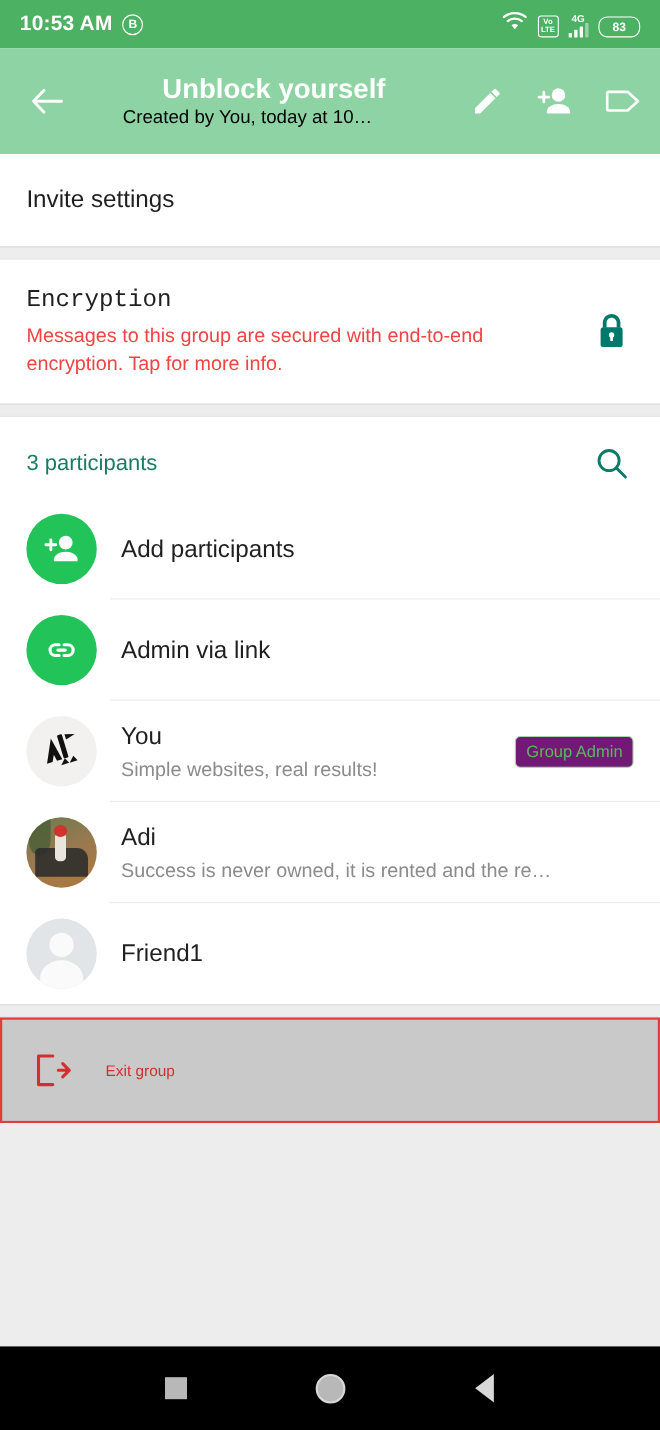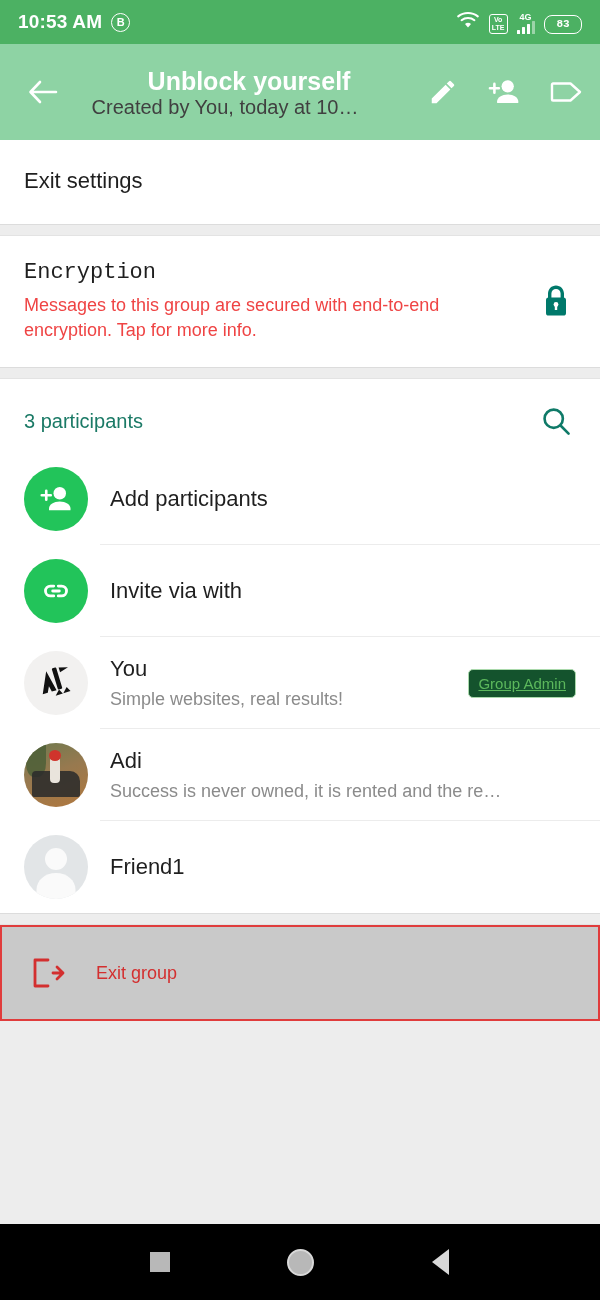--- a/index.html
+++ b/index.html
@@ -34,37 +34,37 @@
   .sig-wrap { display:flex; align-items:flex-end; position:relative; padding-top:8px; }
   .sig-label { position:absolute; top:-1px; left:3px; font-size:9px; font-weight:bold; }
   .bars { display:flex; align-items:flex-end; gap:1.5px; }
   .bars i { width:3.5px; background:#fff; display:block; border-radius:.5px; }
   .bars i:nth-child(1){height:4px;} .bars i:nth-child(2){height:7px;}
   .bars i:nth-child(3){height:10px;} .bars i:nth-child(4){height:13px;}
   .bars i.dim { background:rgba(255,255,255,.45); }
   .battery {
     border:1.8px solid #fff; border-radius:8px; height:19px;
     min-width:38px; display:flex; align-items:center; justify-content:center;
-    font-size:11px; font-weight:bold; padding:0 5px;font-family:Liberation Mono, monospace;
+    font-size:11px; font-weight:bold; padding:0 5px;
   }
 
   
   .app-bar {
     height:96px; background:#8ED3A4; color:#fff;
     display:flex; align-items:center; padding:0 16px 0 22px;
     flex:0 0 auto;
   }
   .back-arrow { width:42px; height:42px; display:flex; align-items:center; justify-content:center; flex:0 0 auto; }
   .titles { margin-left:16px; min-width:0; flex:1 1 auto;text-align:center; }
   .bar-title {
     font-size:25px; font-weight:bold; line-height:30px;
     white-space:nowrap; overflow:hidden; text-overflow:ellipsis;
   }
   .bar-sub {
-    font-size:20px; line-height:22px; color:#404040;
+    font-size:17px; line-height:22px; color:#000000;
     white-space:nowrap; overflow:hidden; text-overflow:ellipsis; max-width:290px;
   }
   .bar-actions { display:flex; align-items:center; gap:30px; margin-left:10px; flex:0 0 auto; }
   .bar-actions > div { display:flex; align-items:center; justify-content:center; }
 
   
   .content { flex:1 1 auto; background:#ededed; overflow:hidden; }
   .card { background:#fff; }
   .gap { height:12px; background:#ededed; border-top:1px solid #dcdcdc; border-bottom:1px solid #e3e3e3; }
 
@@ -108,27 +108,27 @@
   .avatar-blank { background:#e2e5e7; display:flex; align-items:flex-end; justify-content:center; }
 
   .person-text { margin-left:22px; flex:1 1 auto; min-width:0; }
   .person-name { font-size:22px; color:#1f1f1f; line-height:28px; }
   .person-status {
     font-size:18px; color:#8b8b8b; line-height:26px; margin-top:3px;
     white-space:nowrap; overflow:hidden; text-overflow:ellipsis; max-width:400px;
   }
   .admin-badge {
     border:1px solid #a9d9ab; border-radius:5px; color:#5cb85c;
-    font-size:15px; padding:5px 9px; flex:0 0 auto; background:#14532d;text-decoration:underline;
+    font-size:15px; padding:5px 9px; flex:0 0 auto; background:#701a75;
   }
 
   .danger-row {
     display:flex; align-items:center; padding:26px 24px; min-height:92px;
   }
-  .danger-label { font-size:18px; color:#d32f2f; margin-left:26px; }
+  .danger-label { font-size:14px; color:#d32f2f; margin-left:26px; }
   .danger-icon { width:44px; display:flex; align-items:center; justify-content:center; flex:0 0 auto; }
 
   .highlighted {
     background:#c9c9c9; border:2px solid #e03c3c;
   }
 
   .bottom-filler { background:#ededed; height:100%; }
 
   
   .nav-bar {
@@ -207,21 +207,21 @@
           <path d="M3 4.5h17.5l9.5 8.5-9.5 8.5H3a1 1 0 01-1-1V5.5a1 1 0 011-1z" stroke="#fff" stroke-width="2.4" stroke-linejoin="round"></path>
         </svg>
       </div>
     </div>
   </div>
 
   <div class="content">
 
     <div class="card">
       <div class="section-title-row">
-        <div class="section-title">Exit settings</div>
+        <div class="section-title">Invite settings</div>
       </div>
     </div>
 
     <div class="gap"></div>
 
     <div class="card">
       <div class="encryption-row">
         <div class="enc-text">
           <div class="enc-title">Encryption</div>
           <div class="enc-desc">Messages to this group are secured with end-to-end encryption. Tap for more info.</div>
@@ -263,21 +263,21 @@
       </div>
 
       <div class="list-row">
         <div class="circle-icon">
           <svg width="32" height="32" viewBox="0 0 24 24" fill="none">
             <path d="M9.5 12h5" stroke="#fff" stroke-width="2.1" stroke-linecap="round"></path>
             <path d="M10.3 8.3H7.8a3.7 3.7 0 100 7.4h2.5" stroke="#fff" stroke-width="2.1" stroke-linecap="round"></path>
             <path d="M13.7 8.3h2.5a3.7 3.7 0 110 7.4h-2.5" stroke="#fff" stroke-width="2.1" stroke-linecap="round"></path>
           </svg>
         </div>
-        <div class="row-label">Invite via with</div>
+        <div class="row-label">Admin via link</div>
         <div class="divider"></div>
       </div>
 
       <div class="list-row">
         <div class="avatar avatar-logo">
           <svg width="52" height="52" viewBox="0 0 52 52">
             <g transform="rotate(-17 26 26)" fill="#111">
               <path d="M10 33L20 12l4.5 21h-5l-1.2-6-3 6H10z"></path>
               <rect x="26" y="11" width="4.6" height="22" rx="1"></rect>
               <path d="M33 12l9 2.5-9 2.5z"></path>

